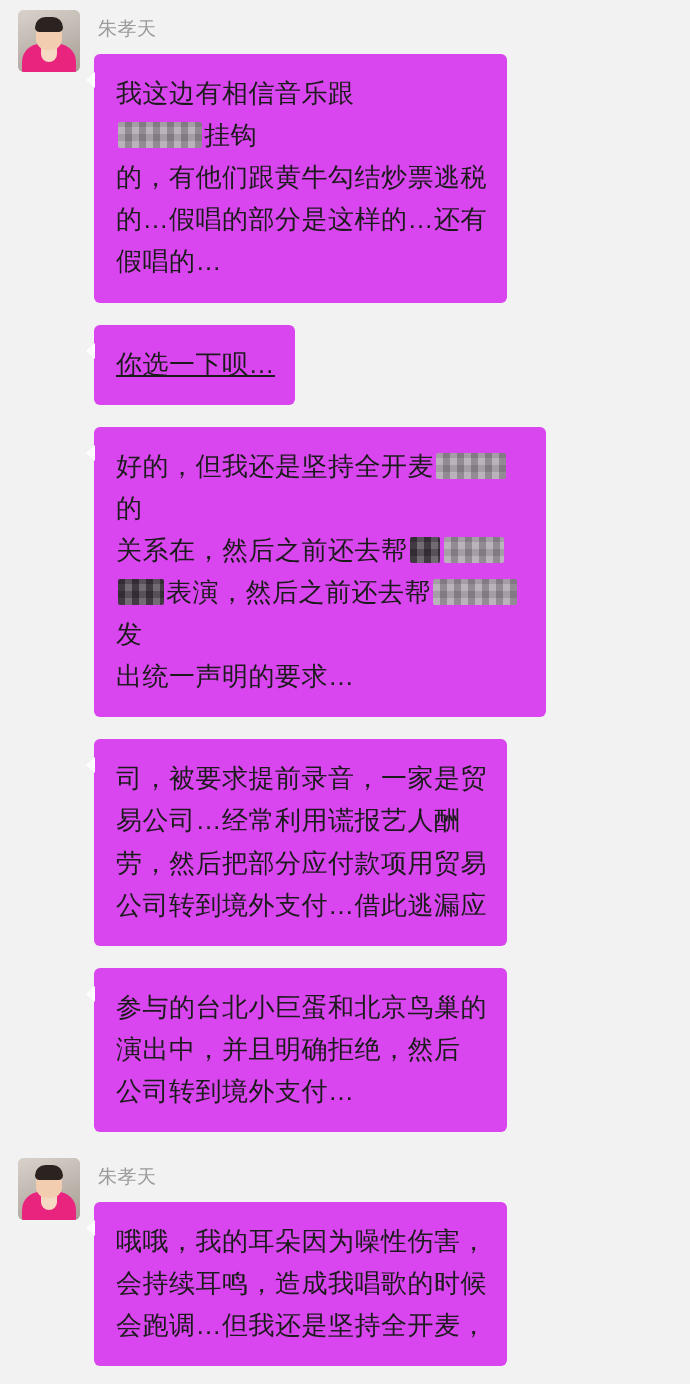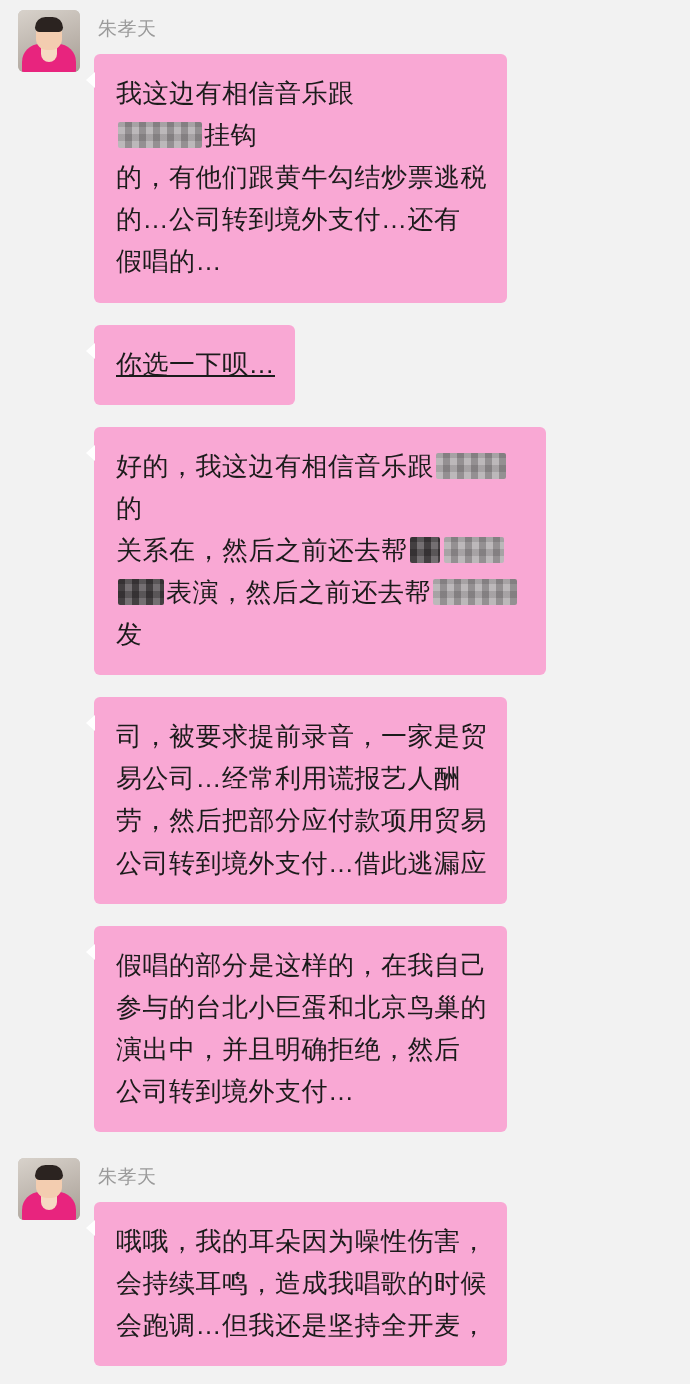--- a/index.html
+++ b/index.html
@@ -88,21 +88,21 @@
     flex: 1 1 auto;
   }
   .sender {
     font-size: 19px;
     color: #9b9b9b;
     margin: 6px 0 12px 4px;
     letter-spacing: 0.5px;
   }
   .bubble {
     position: relative;
-    background: #f9a8d4;
+    background: #d946ef;
     border-radius: 6px;
     padding: 18px 20px 20px 22px;
     margin-bottom: 22px;
     max-width: 452px;
     box-sizing: border-box;
     color: #1b1b1b;
     font-size: 26px;
     line-height: 1.62;
     letter-spacing: 0.5px;
     word-break: break-word;
@@ -165,43 +165,43 @@
       <div class="head"></div>
       <div class="hair"></div>
     </div>
     <div class="group-body">
       <div class="sender">朱孝天</div>
 
       <div class="bubble">
         <span class="line">我这边有相信音乐跟</span>
         <span class="mosaic m-w84"></span><span>挂钩</span>
         <span class="line">的，有他们跟黄牛勾结炒票逃税</span>
-        <span class="line">的…公司转到境外支付…还有</span>
+        <span class="line">的…假唱的部分是这样的…还有</span>
         <span class="line">假唱的…</span>
       </div>
 
       <div class="bubble short">
         <span class="line">你选一下呗…</span>
       </div>
 
       <div class="bubble">
-        <span class="line"><span>好的，我这边有相信音乐跟</span><span class="mosaic m-w70"></span><span>的</span></span>
+        <span class="line"><span>好的，但我还是坚持全开麦</span><span class="mosaic m-w70"></span><span>的</span></span>
         <span class="line"><span>关系在，然后之前还去帮</span><span class="mosaic dark m-w30"></span><span class="mosaic m-w60"></span></span>
         <span class="line"><span class="mosaic dark m-w46"></span><span>表演，然后之前还去帮</span><span class="mosaic m-w84"></span><span>发</span></span>
+        <span class="line">出统一声明的要求…</span>
       </div>
 
       <div class="bubble">
         <span class="line">司，被要求提前录音，一家是贸</span>
         <span class="line">易公司…经常利用谎报艺人酬</span>
         <span class="line">劳，然后把部分应付款项用贸易</span>
         <span class="line">公司转到境外支付…借此逃漏应</span>
       </div>
 
       <div class="bubble">
-        <span class="line">假唱的部分是这样的，在我自己</span>
         <span class="line">参与的台北小巨蛋和北京鸟巢的</span>
         <span class="line">演出中，并且明确拒绝，然后</span>
         <span class="line">公司转到境外支付…</span>
       </div>
     </div>
   </div>
 
   <div class="msg-group">
     <div class="avatar">
       <div class="bg"></div>

